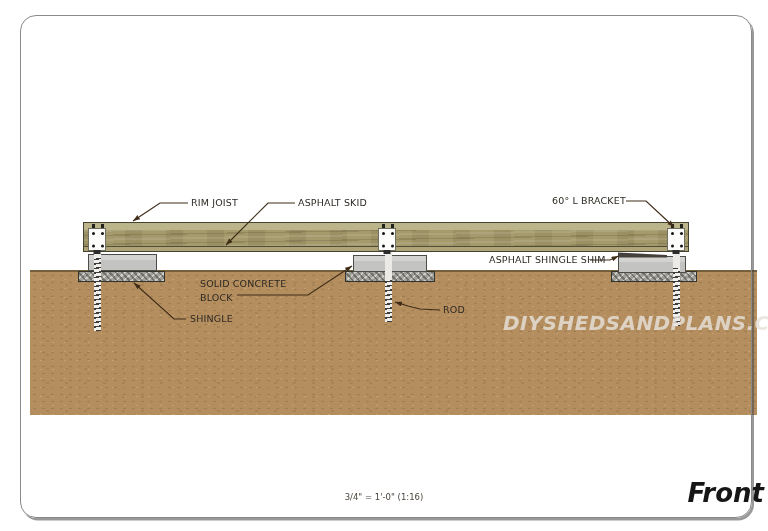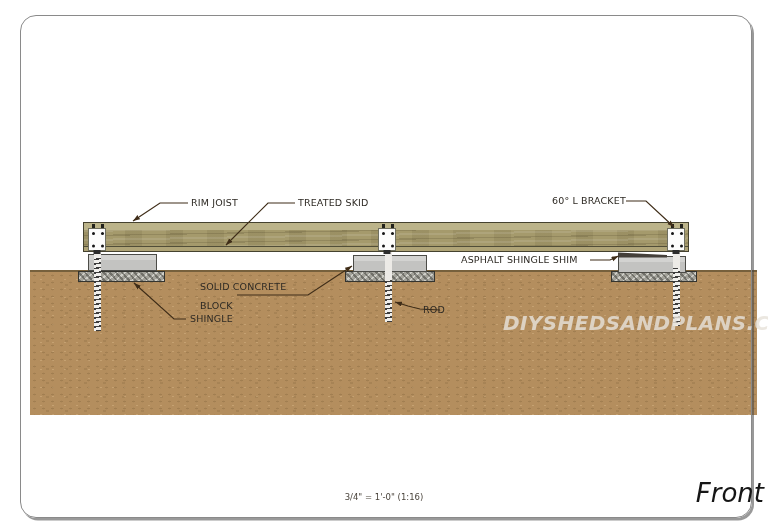--- a/index.html
+++ b/index.html
@@ -82,32 +82,32 @@
   .leaders{position:absolute;left:0;top:0;width:768px;height:531px;z-index:7;pointer-events:none;}
   .leaders polyline{fill:none;stroke:var(--leader,#3f2d18);stroke-width:1.2;}
   .leaders .arw{fill:var(--leader,#3f2d18);}
 
   
   .lbl{position:absolute;white-space:nowrap;font-size:9.5px;letter-spacing:.15px;
        color:var(--label-text,#2e2a24);z-index:8;}
   .lbl-rim{left:191px;top:197px}
   .lbl-skid{left:298px;top:197px}
   .lbl-bracket{left:552px;top:195px}
-  .lbl-shim{left:461px;top:254px}
-  .lbl-blockx{left:200px;top:277px;white-space:normal;width:96px;line-height:19px;}
+  .lbl-shim{left:489px;top:254px}
+  .lbl-blockx{left:200px;top:277px;white-space:normal;width:96px;line-height:14px;}
   .lbl-gravel{left:190px;top:313px}
-  .lbl-rod{left:423px;top:304px}
+  .lbl-rod{left:443px;top:304px}
 
   .watermark{position:absolute;left:503px;top:311px;font-size:20px;font-weight:bold;
        font-style:italic;letter-spacing:.4px;color:var(--watermark-color,#e7e2da);
        opacity:.82;z-index:8;}
   .scale-note{position:absolute;left:0;top:492px;width:768px;text-align:center;
        font-size:8.5px;color:#4a443c;z-index:8;}
   .view-name{position:absolute;right:24px;top:478px;font-size:26px;font-style:italic;
-       color:#161616;z-index:8;}
+       color:#161616;z-index:8;font-weight:bold;}
 </style>
 </head>
 <body>
 
 <div class="stage">
 
   <div class="ground"></div>
 
   <div class="sheet"></div>
 
@@ -154,21 +154,21 @@
     <polyline points="188,203 160,203 133,221" marker-end="url(#arw)"></polyline>
     <polyline points="295,203 268,203 226,245" marker-end="url(#arw)"></polyline>
     <polyline points="626,201 646,201 674,227" marker-end="url(#arw)"></polyline>
     <polyline points="590,260 610,260 618.5,256" marker-end="url(#arw)"></polyline>
     <polyline points="237,295 308,295 352,266" marker-end="url(#arw)"></polyline>
     <polyline points="186,319 174,319 134,283" marker-end="url(#arw)"></polyline>
     <polyline points="440,310 420,309 408,306 395,302" marker-end="url(#arw)"></polyline>
   </svg>
 
   <div class="lbl lbl-rim">RIM JOIST</div>
-  <div class="lbl lbl-skid">TREATED SKID</div>
+  <div class="lbl lbl-skid">ASPHALT SKID</div>
   <div class="lbl lbl-bracket">60° L BRACKET</div>
   <div class="lbl lbl-shim">ASPHALT SHINGLE SHIM</div>
   <div class="lbl lbl-blockx">SOLID CONCRETE BLOCK</div>
   <div class="lbl lbl-gravel">SHINGLE</div>
   <div class="lbl lbl-rod">ROD</div>
 
   <div class="watermark">DIYSHEDSANDPLANS.COM</div>
   <div class="scale-note">3/4" = 1'-0" (1:16)</div>
   <div class="view-name">Front</div>
 

